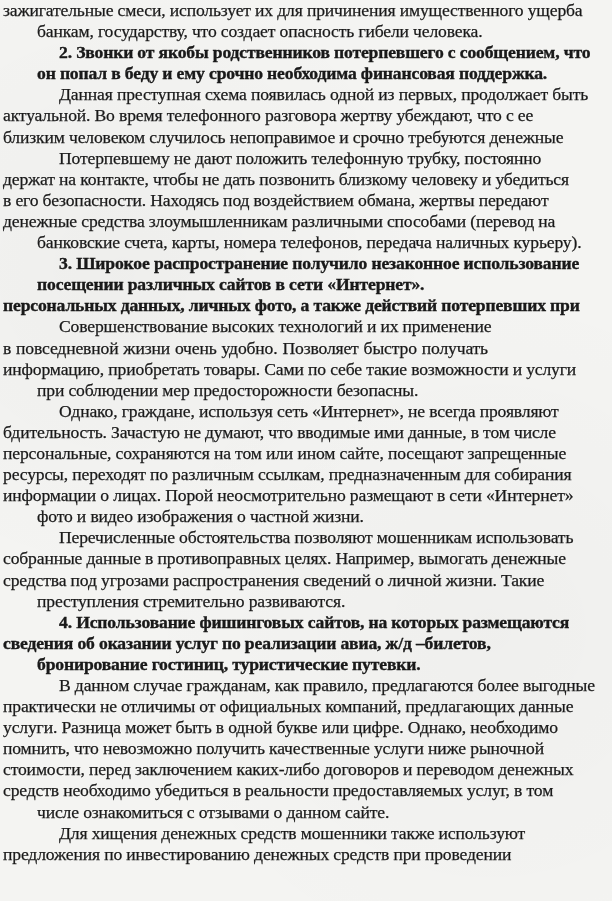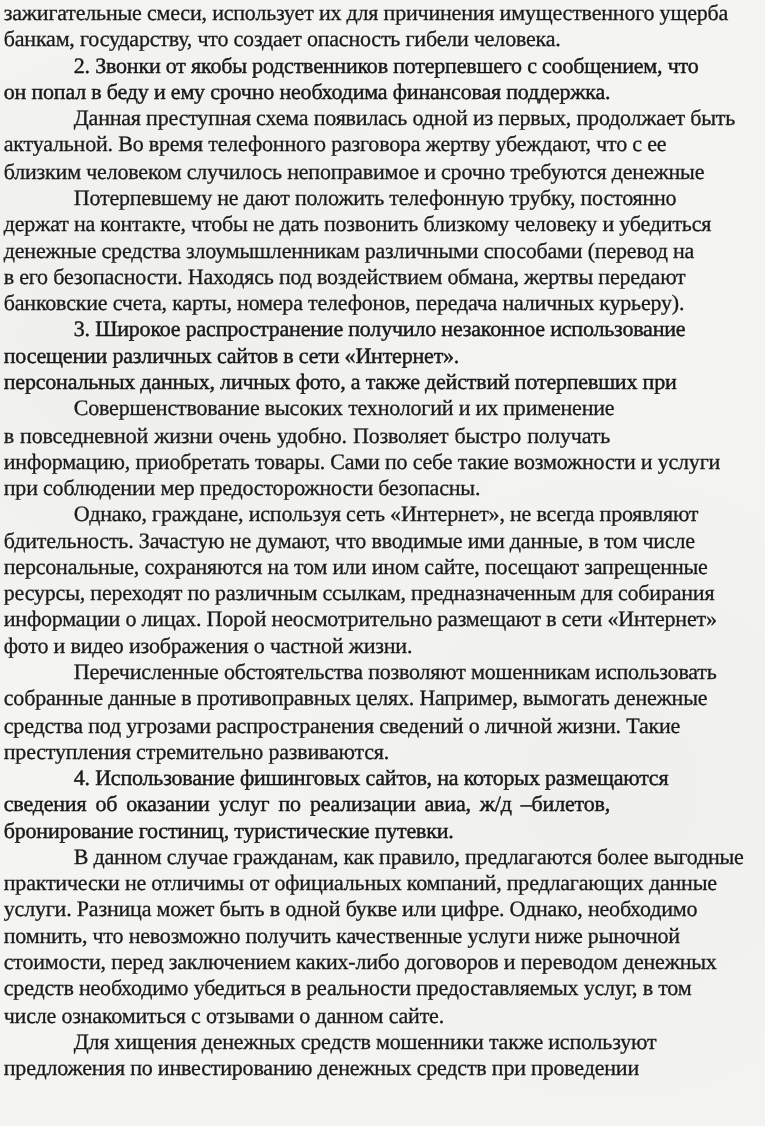--- a/index.html
+++ b/index.html
@@ -17,23 +17,23 @@
     padding: 0 4px 0 3px;
     font-family: "Liberation Serif", "DejaVu Serif", serif;
     font-size: 17.6px;
     line-height: 21.1px;
     color: #1a1a1a;
     text-align: justify;
     letter-spacing: -0.15px;
     -webkit-text-stroke: 0.25px #1a1a1a;
   }
   .para { margin: 0; text-indent: 0; }
-  .heading { font-weight: normal; -webkit-text-stroke: 0.35px #111; }
+  .heading { font-weight: bold; -webkit-text-stroke: 0.35px #111; }
   .line { display: block; text-align: justify; text-align-last: justify; white-space: nowrap; }
-  .line.last { text-align-last: left; }
+  .line.last { text-align-last: left; margin-left: 34px; }
   .line.first { padding-left: 56px; }
 </style>
 </head>
 <body>
 
 <div class="page" id="page">
     <div class="para">
       <span class="line">зажигательные смеси, использует их для причинения имущественного ущерба</span>
       <span class="line last">банкам, государству, что создает опасность гибели человека.</span>
     </div>
@@ -42,22 +42,22 @@
       <span class="line last">он попал в беду и ему срочно необходима финансовая поддержка.</span>
     </div>
     <div class="para">
       <span class="line first">Данная преступная схема появилась одной из первых, продолжает быть</span>
       <span class="line">актуальной. Во время телефонного разговора жертву убеждают, что с ее</span>
       <span class="line">близким человеком случилось непоправимое и срочно требуются денежные</span>
     </div>
     <div class="para">
       <span class="line first">Потерпевшему не дают положить телефонную трубку, постоянно</span>
       <span class="line">держат на контакте, чтобы не дать позвонить близкому человеку и убедиться</span>
+      <span class="line">в его безопасности. Находясь под воздействием обмана, жертвы передают</span>
       <span class="line">денежные средства злоумышленникам различными способами (перевод на</span>
-      <span class="line">в его безопасности. Находясь под воздействием обмана, жертвы передают</span>
       <span class="line last">банковские счета, карты, номера телефонов, передача наличных курьеру).</span>
     </div>
     <div class="para heading">
       <span class="line first">3. Широкое распространение получило незаконное использование</span>
       <span class="line last">посещении различных сайтов в сети «Интернет».</span>
       <span class="line">персональных данных, личных фото, а также действий потерпевших при</span>
     </div>
     <div class="para">
       <span class="line first">Совершенствование высоких технологий и их применение</span>
       <span class="line">в повседневной жизни очень удобно. Позволяет быстро получать</span>

